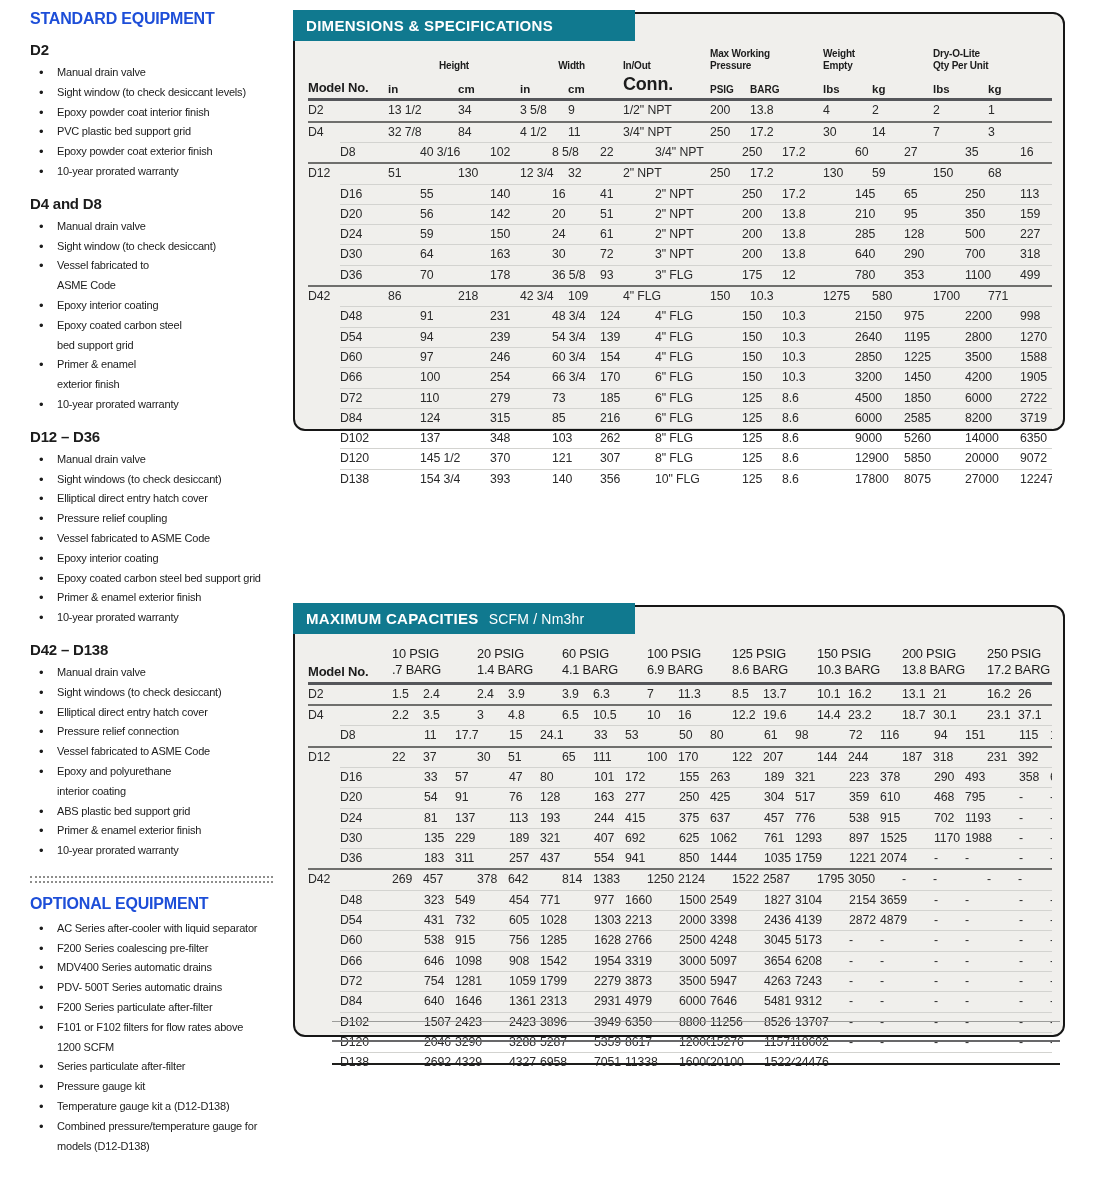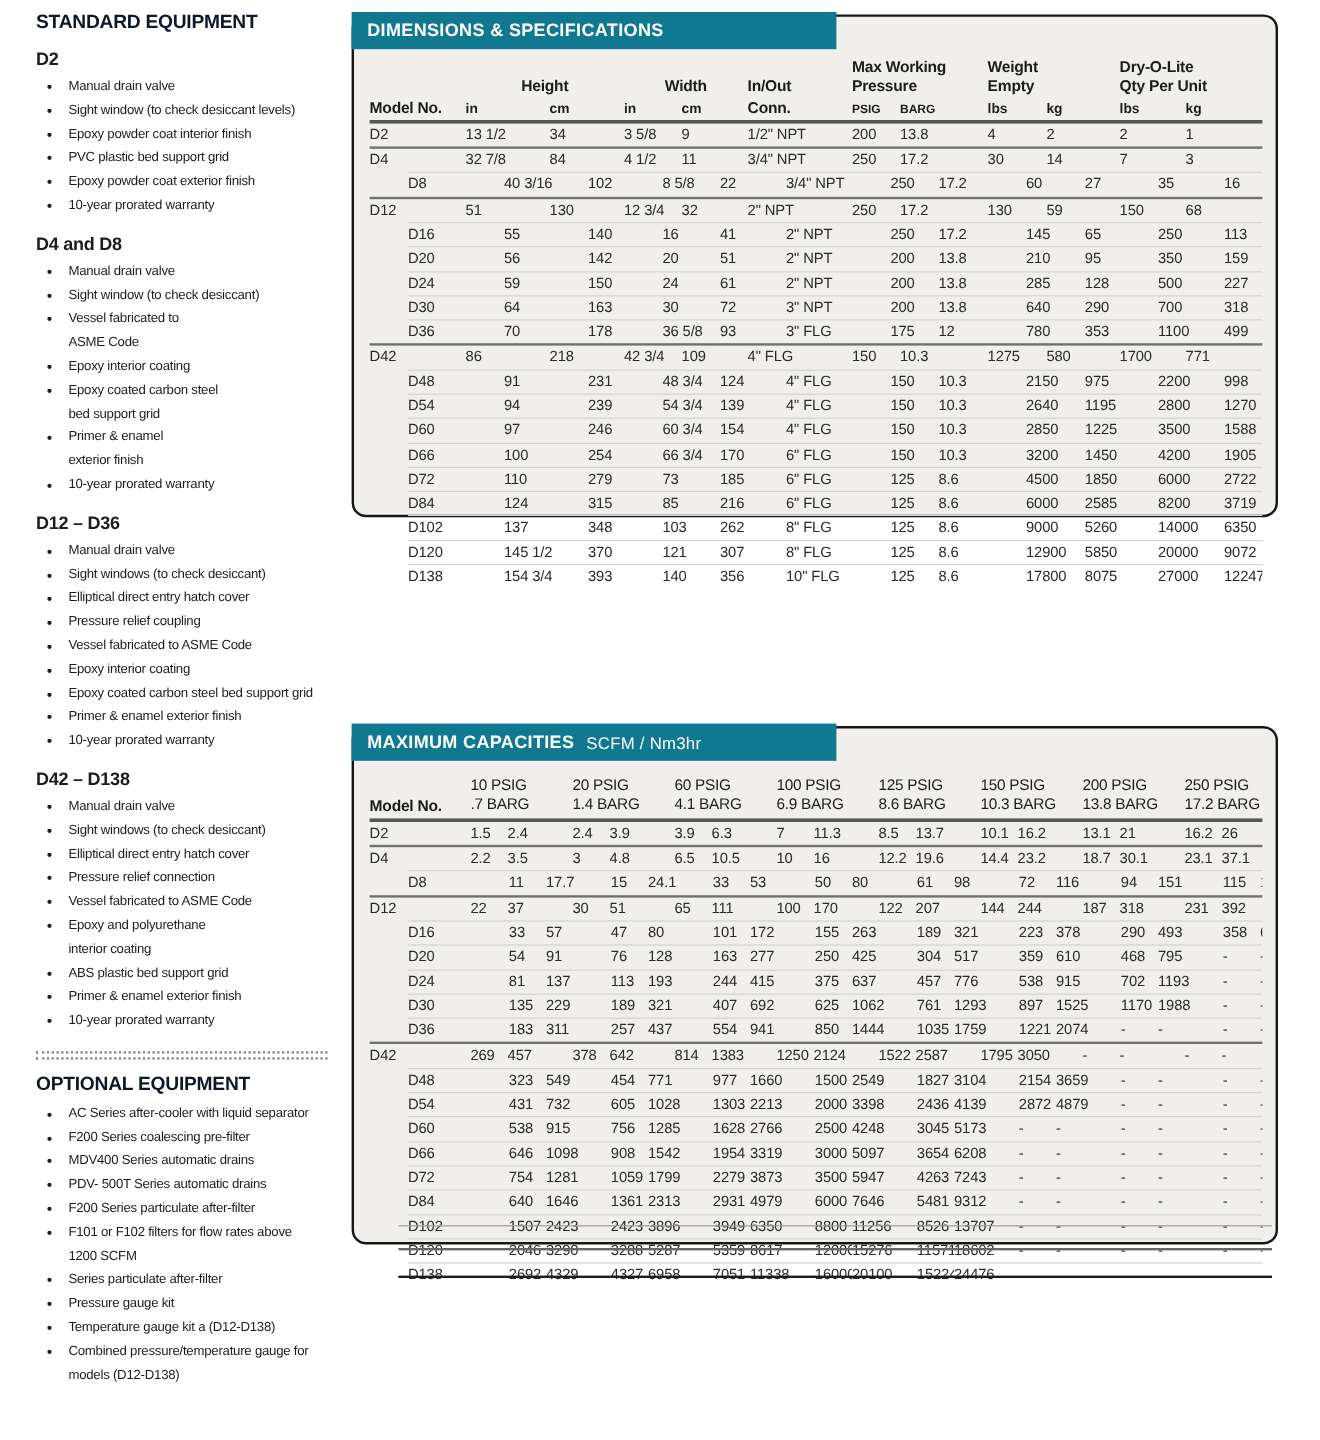--- a/index.html
+++ b/index.html
@@ -6,21 +6,21 @@
   body {
     width:1100px; height:1200px; position:relative;
     background:#ffffff; color:#1c1c1c;
     font-family:"Liberation Sans", sans-serif;
     overflow:hidden;
   }
 
   
   .sidebar { position:absolute; left:30px; top:6px; width:252px; }
   .section-title {
-    color:#0f172a; font-size:16px; font-weight:bold;
+    color:#1d4ed8; font-size:16px; font-weight:bold;
     letter-spacing:-0.2px; margin:4px 0 0 0;
   }
   .group-title { font-size:15px; font-weight:bold; margin:13px 0 5px 0; letter-spacing:-0.2px; }
   ul.blist { list-style:none; margin:0; padding:0; }
   ul.blist li {
     position:relative; padding-left:27px;
     font-size:11px; line-height:19.8px;
     letter-spacing:-0.2px; white-space:pre-line;
   }
   ul.blist li::before { content:"\2022"; position:absolute; left:9px; top:0; font-size:13px; }
@@ -31,46 +31,46 @@
 
   
   .panel {
     position:absolute; background:#f0efec;
     border:2px solid #161616; border-radius:12px; box-sizing:border-box;
   }
   #panel-dims { left:293px; top:12px; width:772px; height:419px; }
   #panel-caps { left:293px; top:605px; width:772px; height:432px; }
 
   .titlebar {
-    position:absolute; height:31px; width:404px; background:#10798f; color:#fff;
+    position:absolute; height:31px; width:342px; background:#10798f; color:#fff;
     z-index:3; display:flex; align-items:center; padding-left:13px; box-sizing:border-box;
   }
   #bar-dims { left:293px; top:10px; }
   #bar-caps { left:293px; top:603px;text-align:right; }
   .titlebar .t { font-weight:bold; font-size:15px; letter-spacing:0.3px; }
   .titlebar .s { font-size:14px; margin-left:10px; letter-spacing:0.2px; }
 
   .tcontent { position:absolute; left:13px; right:11px; top:0; }
 
   
   .dgrid { display:grid; grid-template-columns:80px 70px 62px 48px 55px 87px 40px 73px 49px 61px 55px 1fr; }
   .cgrid { display:grid; grid-template-columns:84px 31px 54px 31px 54px 31px 54px 31px 54px 31px 54px 31px 54px 31px 54px 31px 1fr; }
 
   .thead {
     border-bottom:3px solid #55565a; padding-bottom:3px;
     grid-template-rows:auto auto; align-items:end;
   }
   #dims-header { margin-top:34px; }
   #caps-header { margin-top:39px; }
   .model-h { font-weight:bold; font-size:13px; letter-spacing:-0.2px; align-self:end; }
-  .ghead { font-weight:bold; font-size:13px; line-height:1.22; white-space:pre-line; letter-spacing:-0.2px; align-self:end; }
+  .ghead { font-weight:bold; font-size:10px; line-height:1.22; white-space:pre-line; letter-spacing:-0.2px; align-self:end; }
   .ghead.center { text-align:center; }
   .unit { font-weight:bold; font-size:11.5px; padding-top:2px; }
   .unit.sm { font-size:10px; }
-  .unit.conn { font-size:13px; letter-spacing:-0.2px; }
+  .unit.conn { font-size:18px; letter-spacing:-0.2px; }
   .phead { font-weight:normal; font-size:12.8px; line-height:1.28; white-space:pre-line; letter-spacing:-0.2px; align-self:end; }
 
   
   .tgroup { border-top:2px solid #6f6f6d; }
   .tgroup:first-of-type { border-top:none; }
   .trow { position:relative; height:19.3px; line-height:19.3px; font-size:12.3px; letter-spacing:-0.1px; }
   .trow + .trow { border-top:1px solid #d3d3d0;margin-left:32px; }
   .cell { overflow:hidden; white-space:nowrap; color:#2a2a2a; }
 
   

